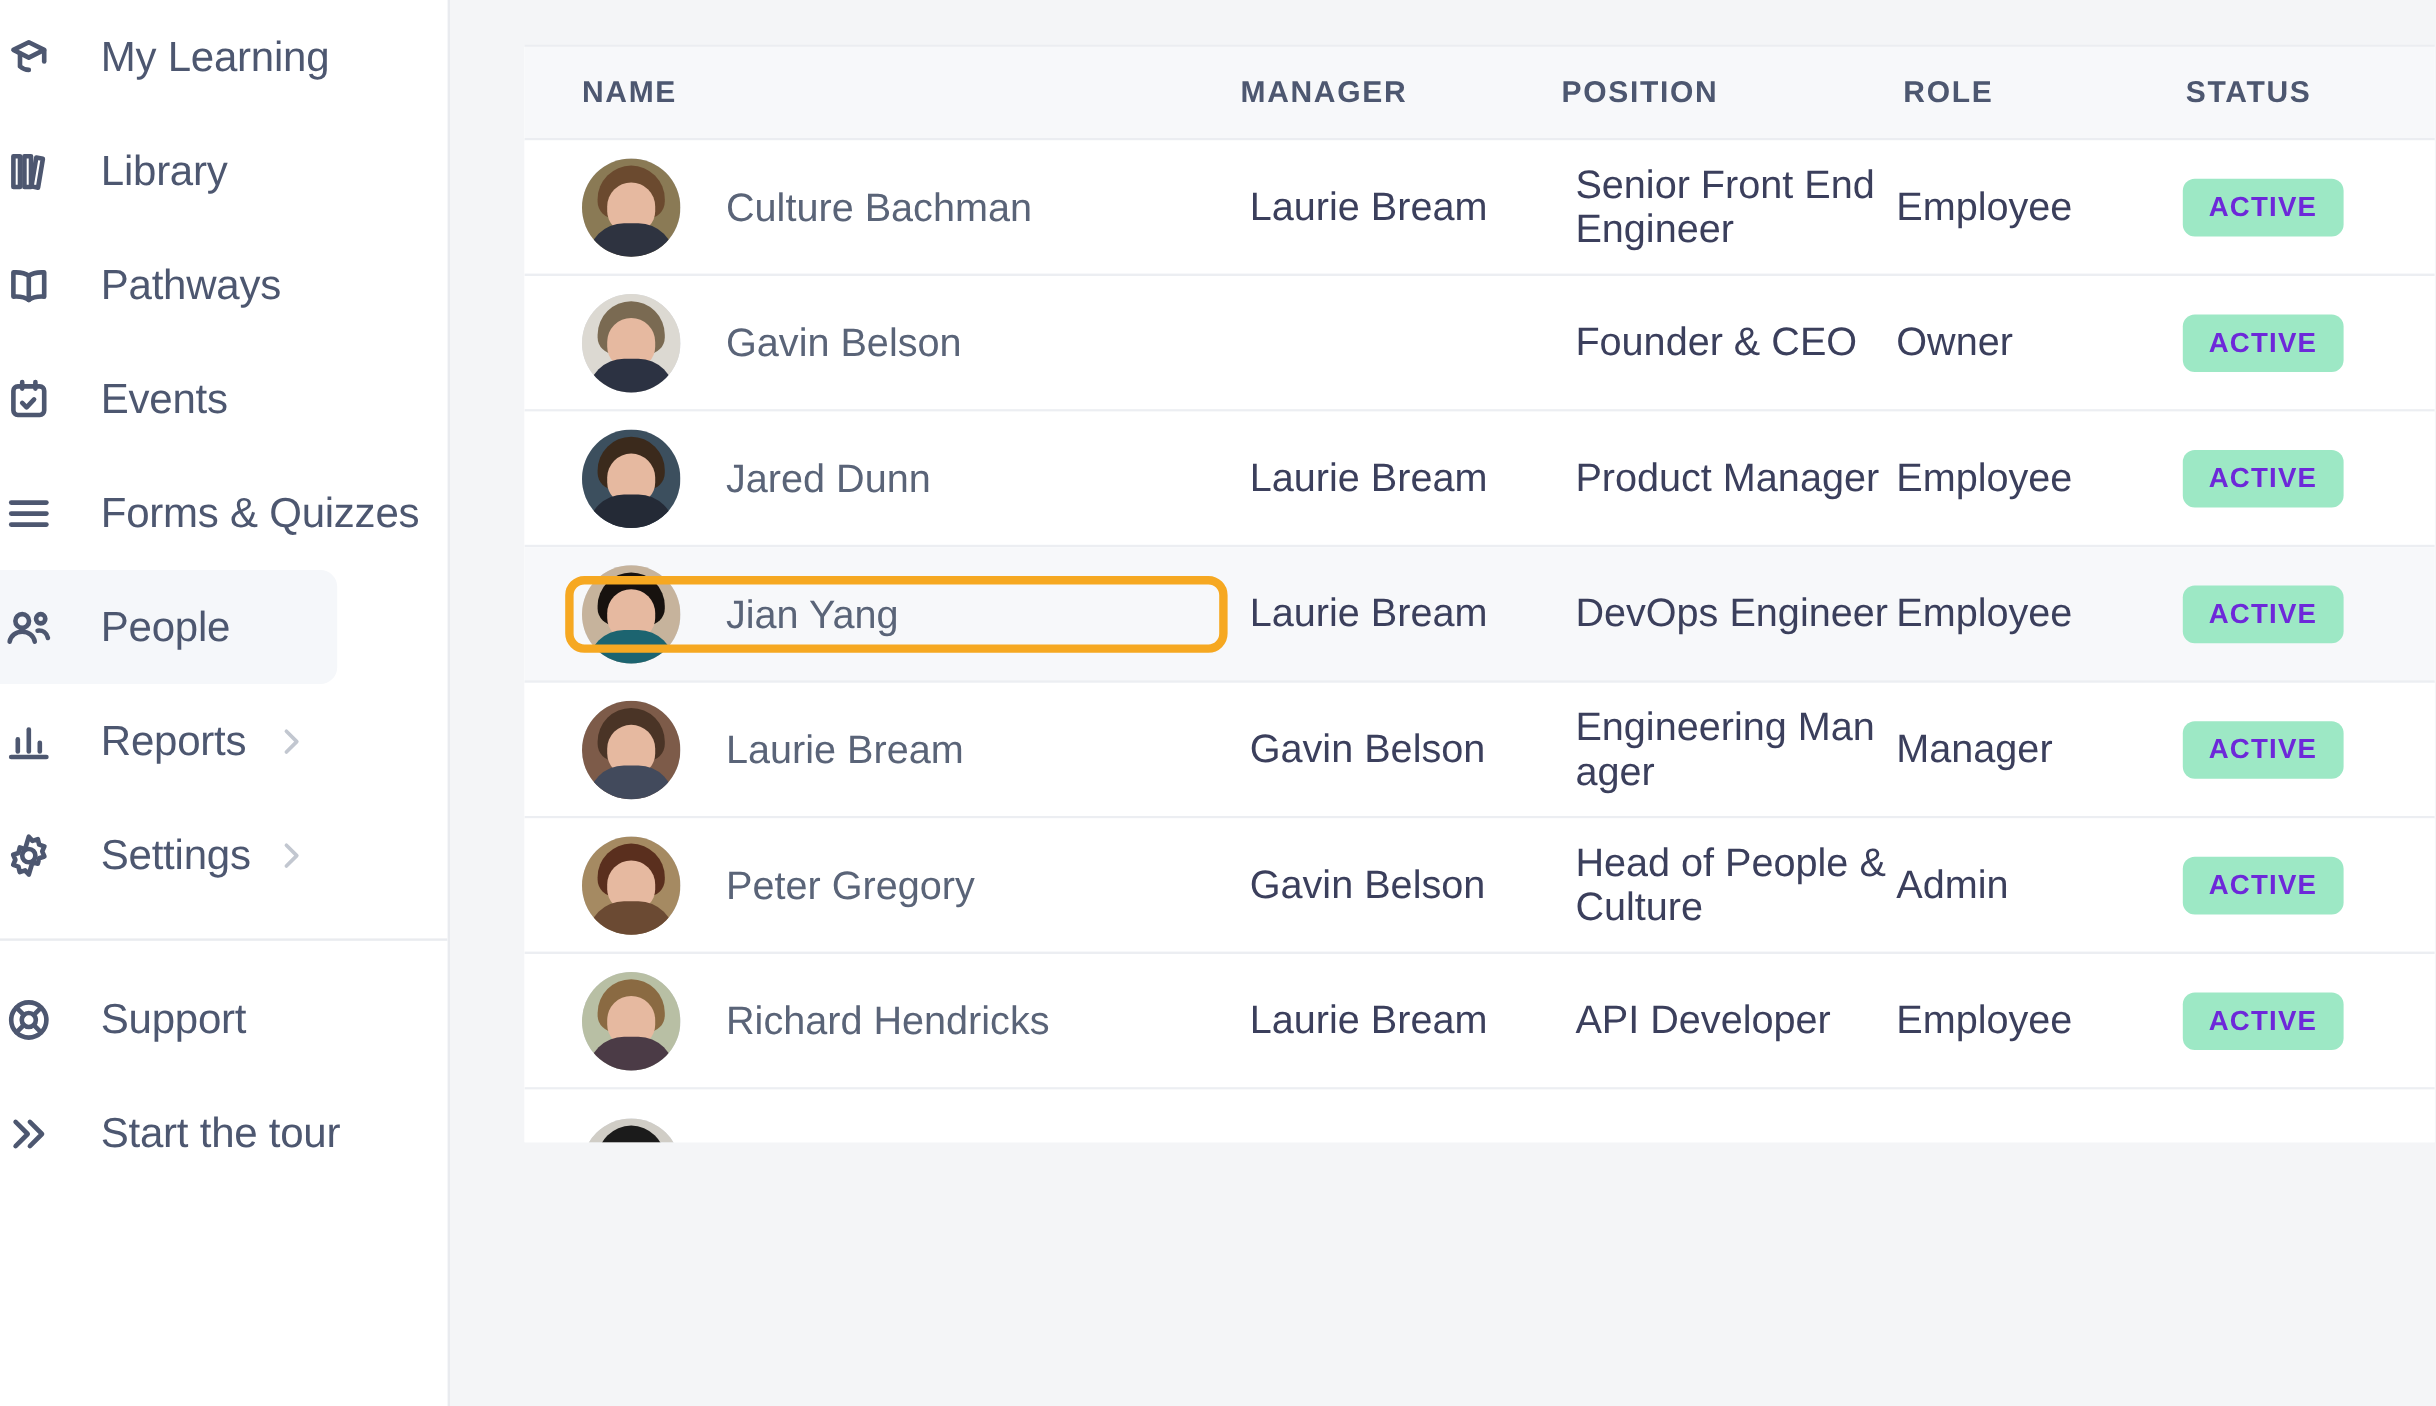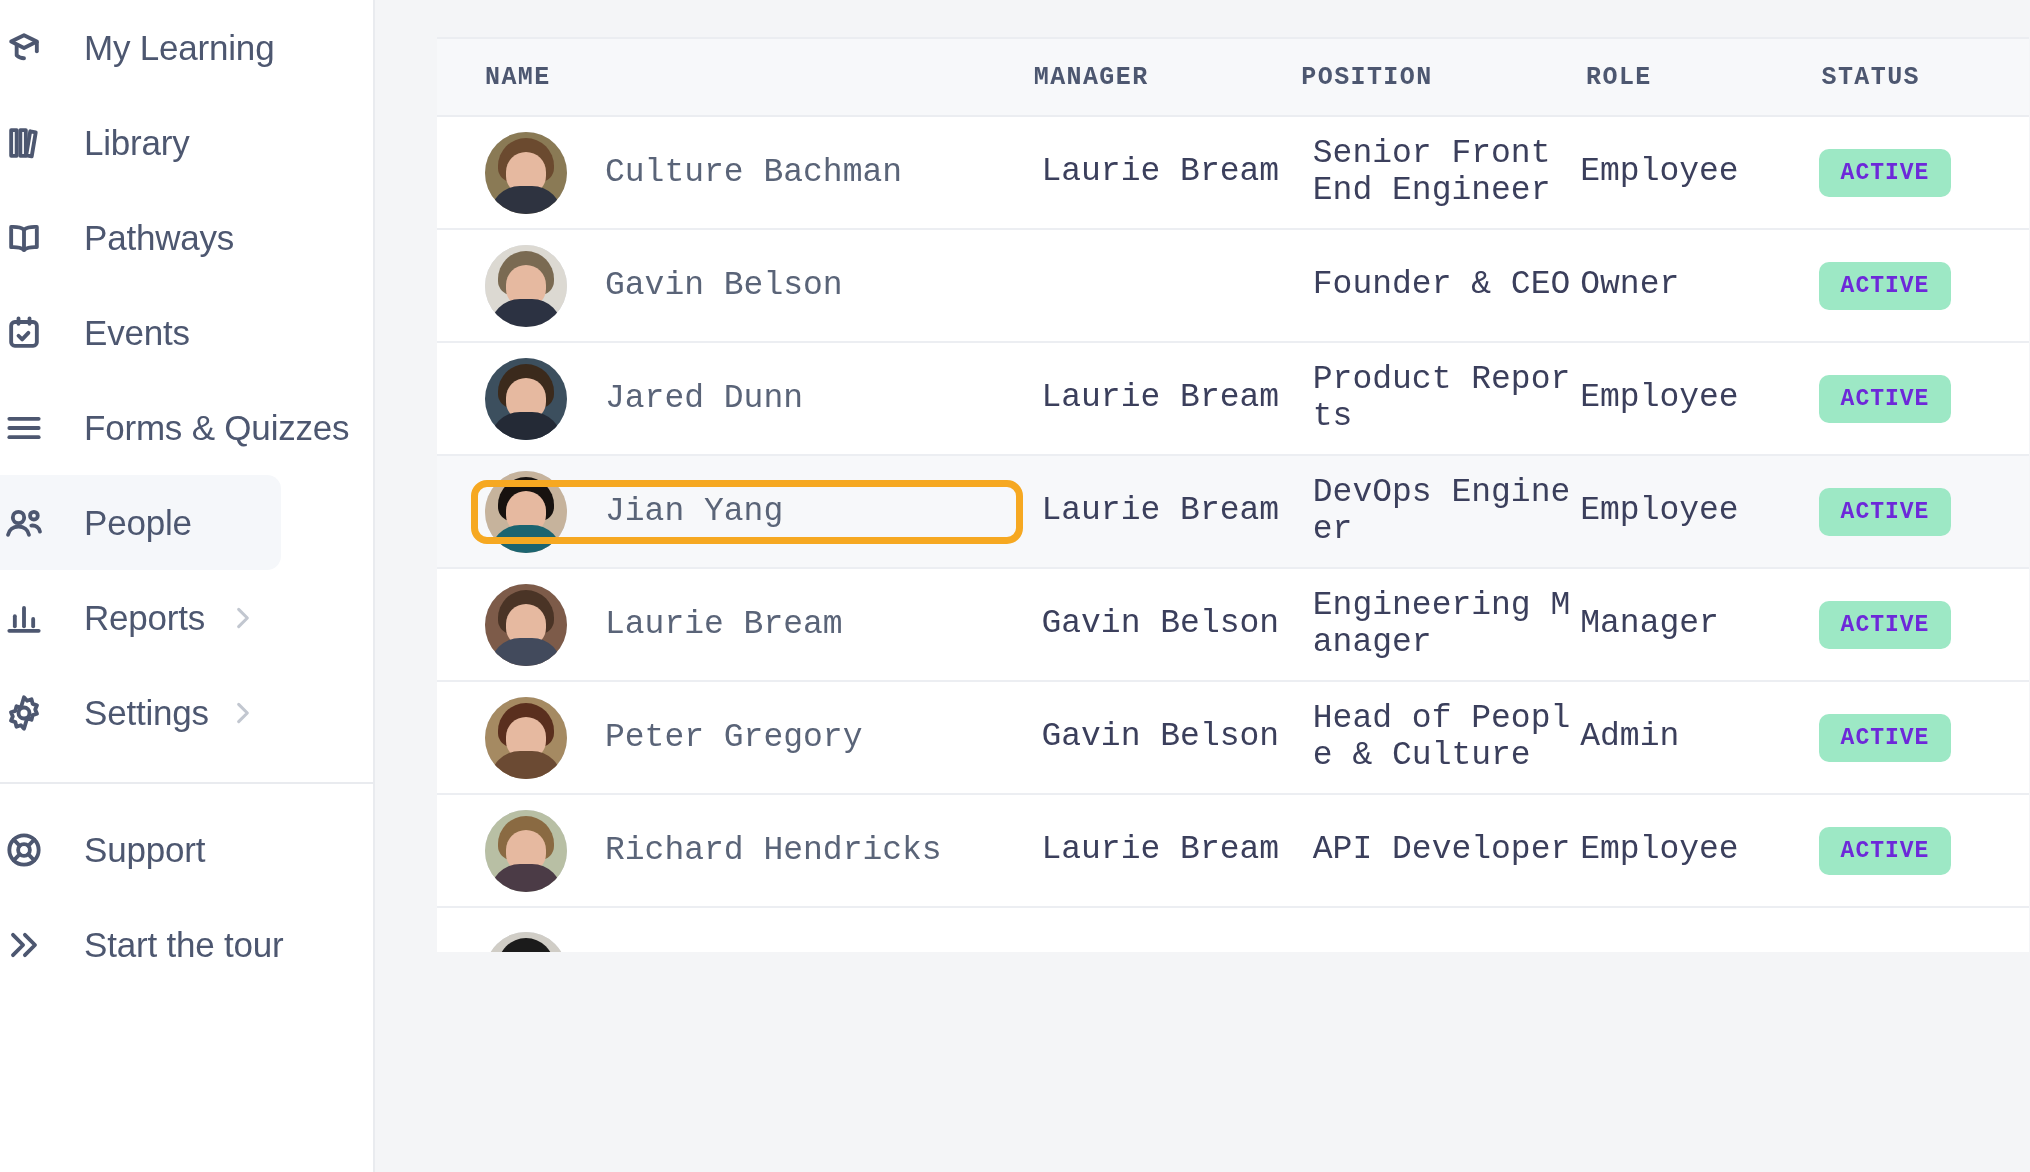--- a/index.html
+++ b/index.html
@@ -86,21 +86,20 @@
   }
 
   
   #main {
     position: relative;
     flex: 1 1 auto;
     height: 1172px;
     background: #f4f5f7;
     padding-left: 62px;
     overflow: hidden;
-    font-family: Liberation Mono, monospace;
   }
 
   #table-card {
     position: relative;
     width: 1592px;
     background: #ffffff;
     margin-top: 37px;
     border-top: 2px solid #ebedf1;
     overflow: hidden;
   }
@@ -383,21 +382,21 @@
             <div class="c-name">
               <div class="avatar" title="Jared Dunn">
                 <span class="bg" style="background:#3c4f5e"></span>
                 <span class="hair" style="background:#3b2a1c"></span>
                 <span class="face"></span>
                 <span class="body" style="background:#242a36"></span>
               </div>
               <a class="name-link">Jared Dunn</a>
             </div>
             <div class="c-manager"><span class="cell-text plain">Laurie Bream</span></div>
-            <div class="c-position"><span class="cell-text">Product Reports</span></div>
+            <div class="c-position"><span class="cell-text">Product Manager</span></div>
             <div class="c-role"><span class="cell-text plain">Employee</span></div>
             <div class="c-status"><span class="badge">ACTIVE</span></div>
           </div>
           <div class="row highlight">
             <div class="c-name" id="selected-name-cell">
               <div class="avatar" title="Jian Yang">
                 <span class="bg" style="background:#c6b39c"></span>
                 <span class="hair" style="background:#17120f"></span>
                 <span class="face"></span>
                 <span class="body" style="background:#1c6470"></span>

